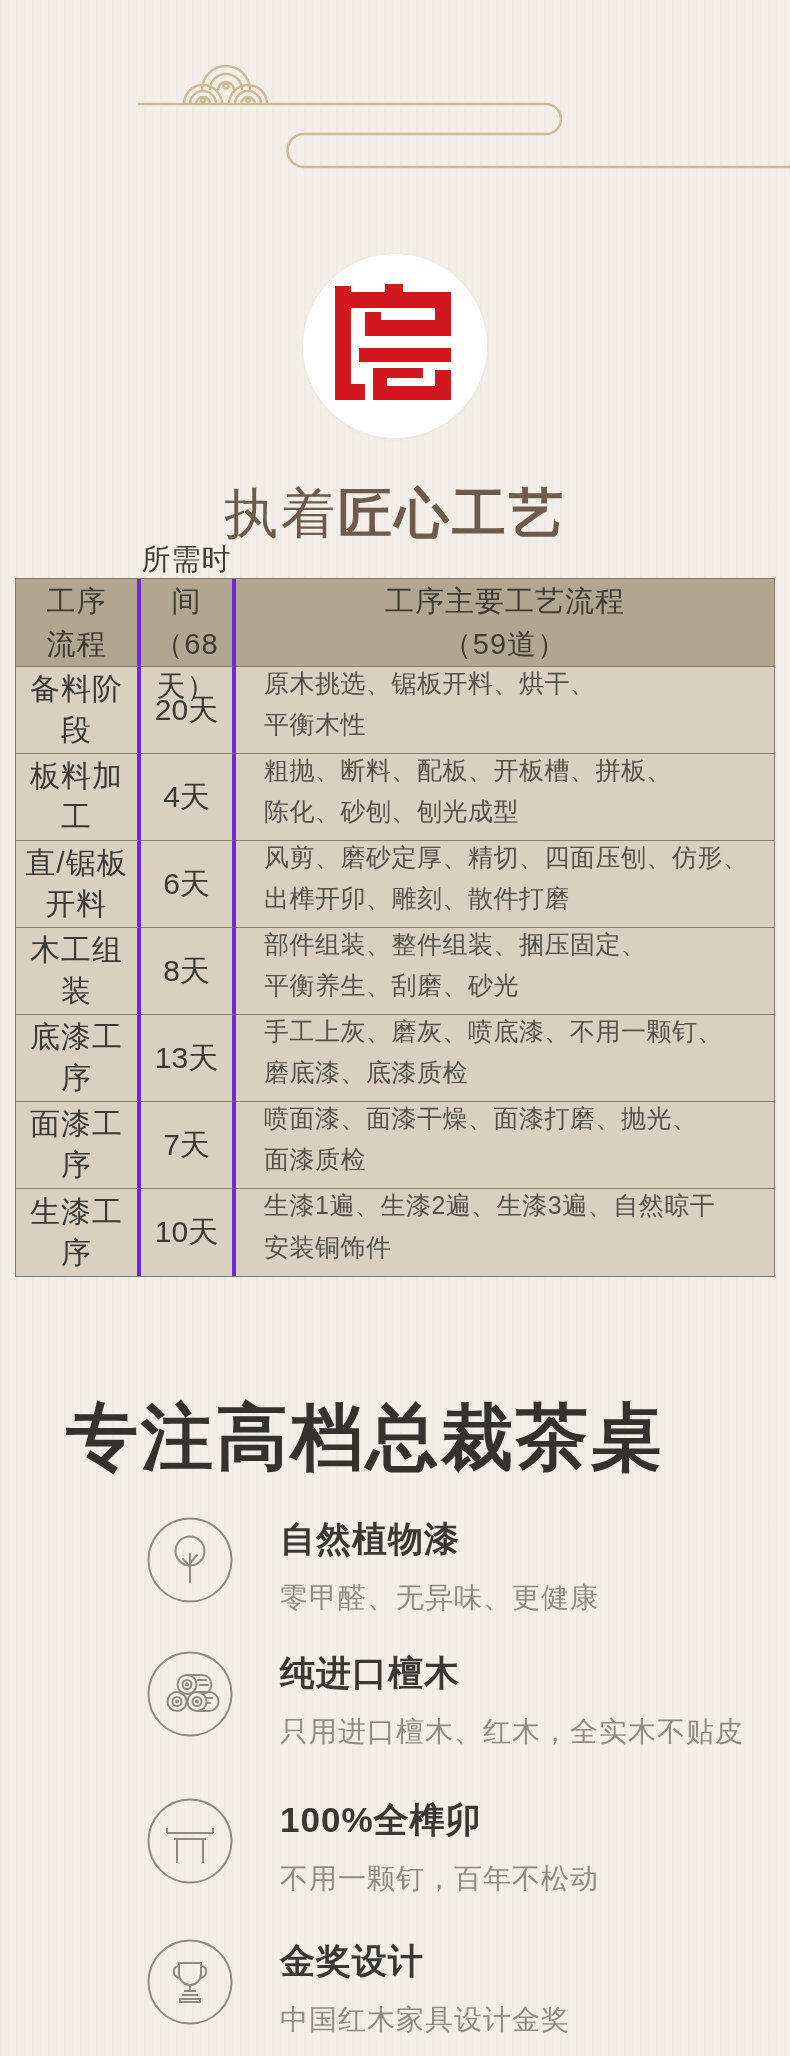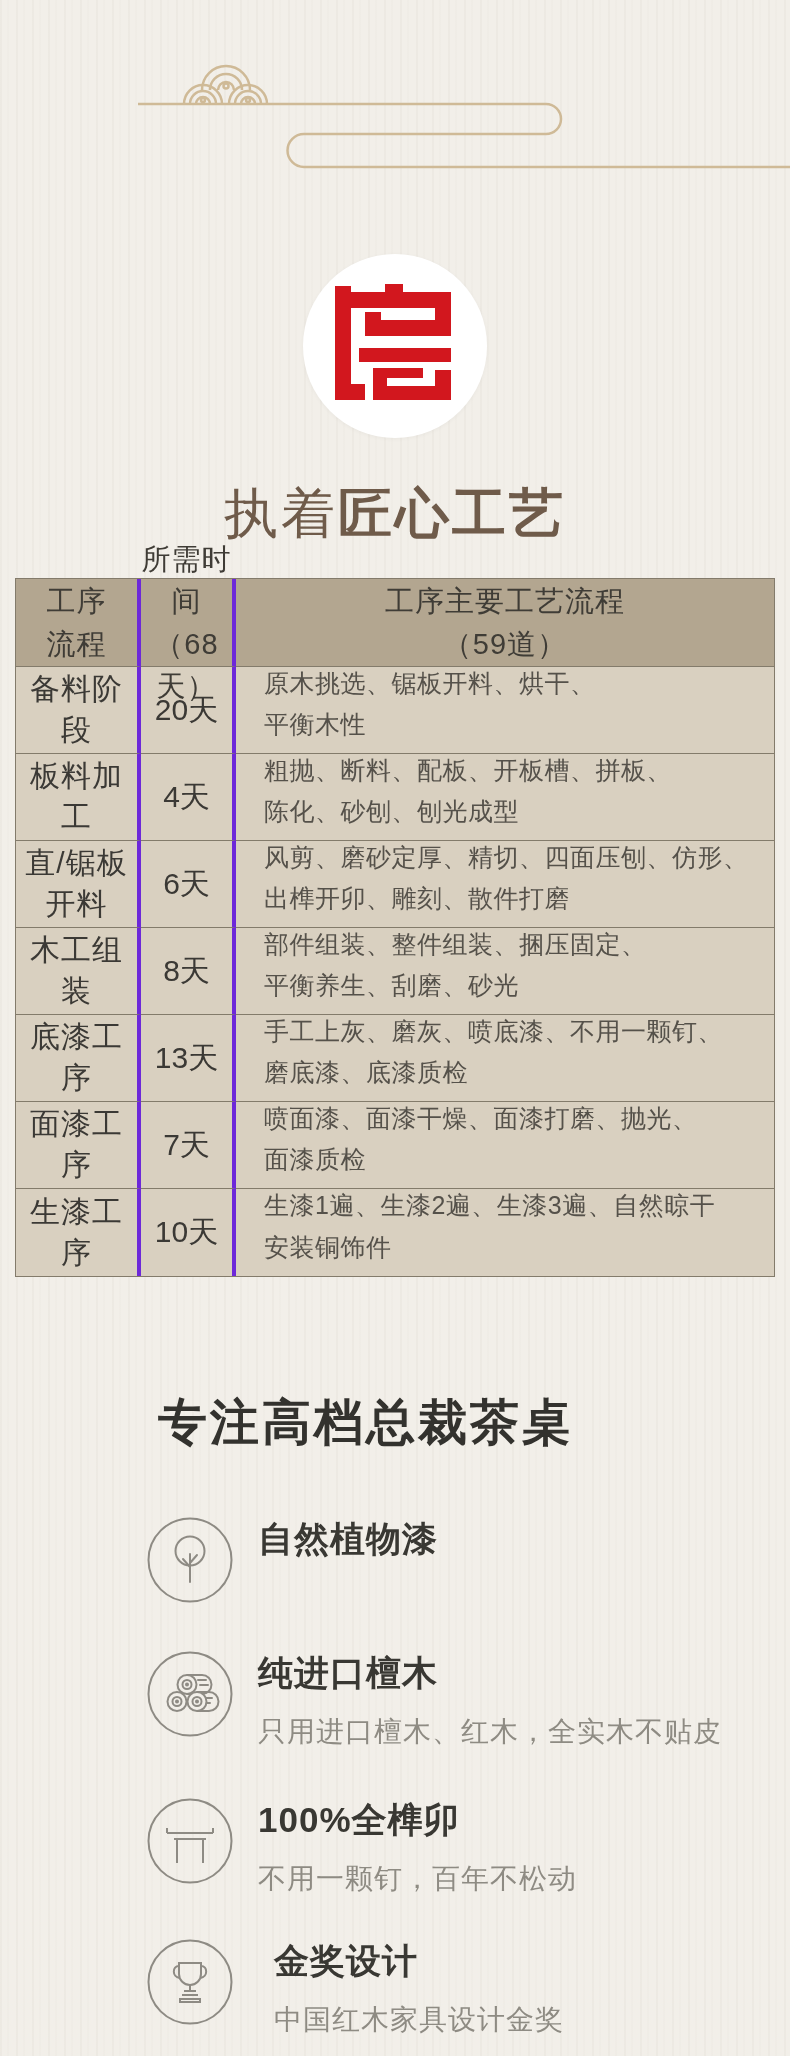--- a/index.html
+++ b/index.html
@@ -53,29 +53,29 @@
   }
   .cell.stage { font-size:30px; color:#3b3935; letter-spacing:1px; }
   .cell.days  { font-size:30px; color:#3b3935; }
   .cell.steps {
     justify-content:flex-start; text-align:left; padding:0 18px 12px 28px;
     font-size:25px; color:#55514a; line-height:1.65; letter-spacing:0.5px;
   }
 
   .section-title {
     position:absolute; top:1390px; left:0; width:732px; text-align:center;
-    font-size:49px; font-weight:700; color:#33322e; letter-spacing:3px;
+    font-size:72px; font-weight:700; color:#33322e; letter-spacing:3px;
   }
 
   .feature { position:absolute; left:146px; width:600px; display:flex; }
   .feature .icon-wrap { width:88px; height:88px; flex:0 0 88px; }
-  .feature .txt { margin-left:24px; padding-top:0; }
+  .feature .txt { margin-left:46px; padding-top:0; }
   .feature .f-title { font-size:35px; font-weight:700; color:#393833; letter-spacing:1px; }
   .feature .f-desc  { font-size:28px; color:#8e8b83; margin-top:16px; letter-spacing:1px; }
-  .f1 { top:1516px; } .f2 { top:1650px; } .f3 { top:1797px; } .f4 { top:1938px;gap:16px; }
+  .f1 { top:1516px; } .f2 { top:1650px; } .f3 { top:1797px; } .f4 { top:1938px; }
 
   svg { display:block; }
 </style>
 </head>
 <body>
 
 <div class="page">
 
   <svg class="deco" width="790" height="150" viewBox="0 0 790 150" fill="none">
     <g stroke="#cfba97" stroke-width="2.5" fill="none">
@@ -169,20 +169,21 @@
   <div class="feature f1">
     <div class="icon-wrap">
       <svg width="88" height="88" viewBox="0 0 88 88" fill="none" stroke="#8e8b84" stroke-width="2">
         <circle cx="44" cy="44" r="41.5"></circle>
         <circle cx="44" cy="35" r="14.5"></circle>
         <path d="M44 66 V38 M44 51 L37 43 M44 47 L51 39" stroke-linecap="round"></path>
       </svg>
     </div>
     <div class="txt">
       <div class="f-title">自然植物漆</div>
+      <div class="f-desc">零甲醛、无异味、更健康</div>
     </div>
   </div>
 
   <div class="feature f2">
     <div class="icon-wrap">
       <svg width="88" height="88" viewBox="0 0 88 88" fill="none" stroke="#8e8b84" stroke-width="2">
         <circle cx="44" cy="44" r="41.5"></circle>
         <path d="M41 25 H56 A9.5 9.5 0 0 1 56 44 H41"></path>
         <path d="M51 42 H63 A9.5 9.5 0 0 1 63 61 H51"></path>
         <path d="M52 30 H60 M54 35 H62 M58 48 H66 M56 53 H64" stroke-linecap="round"></path>

